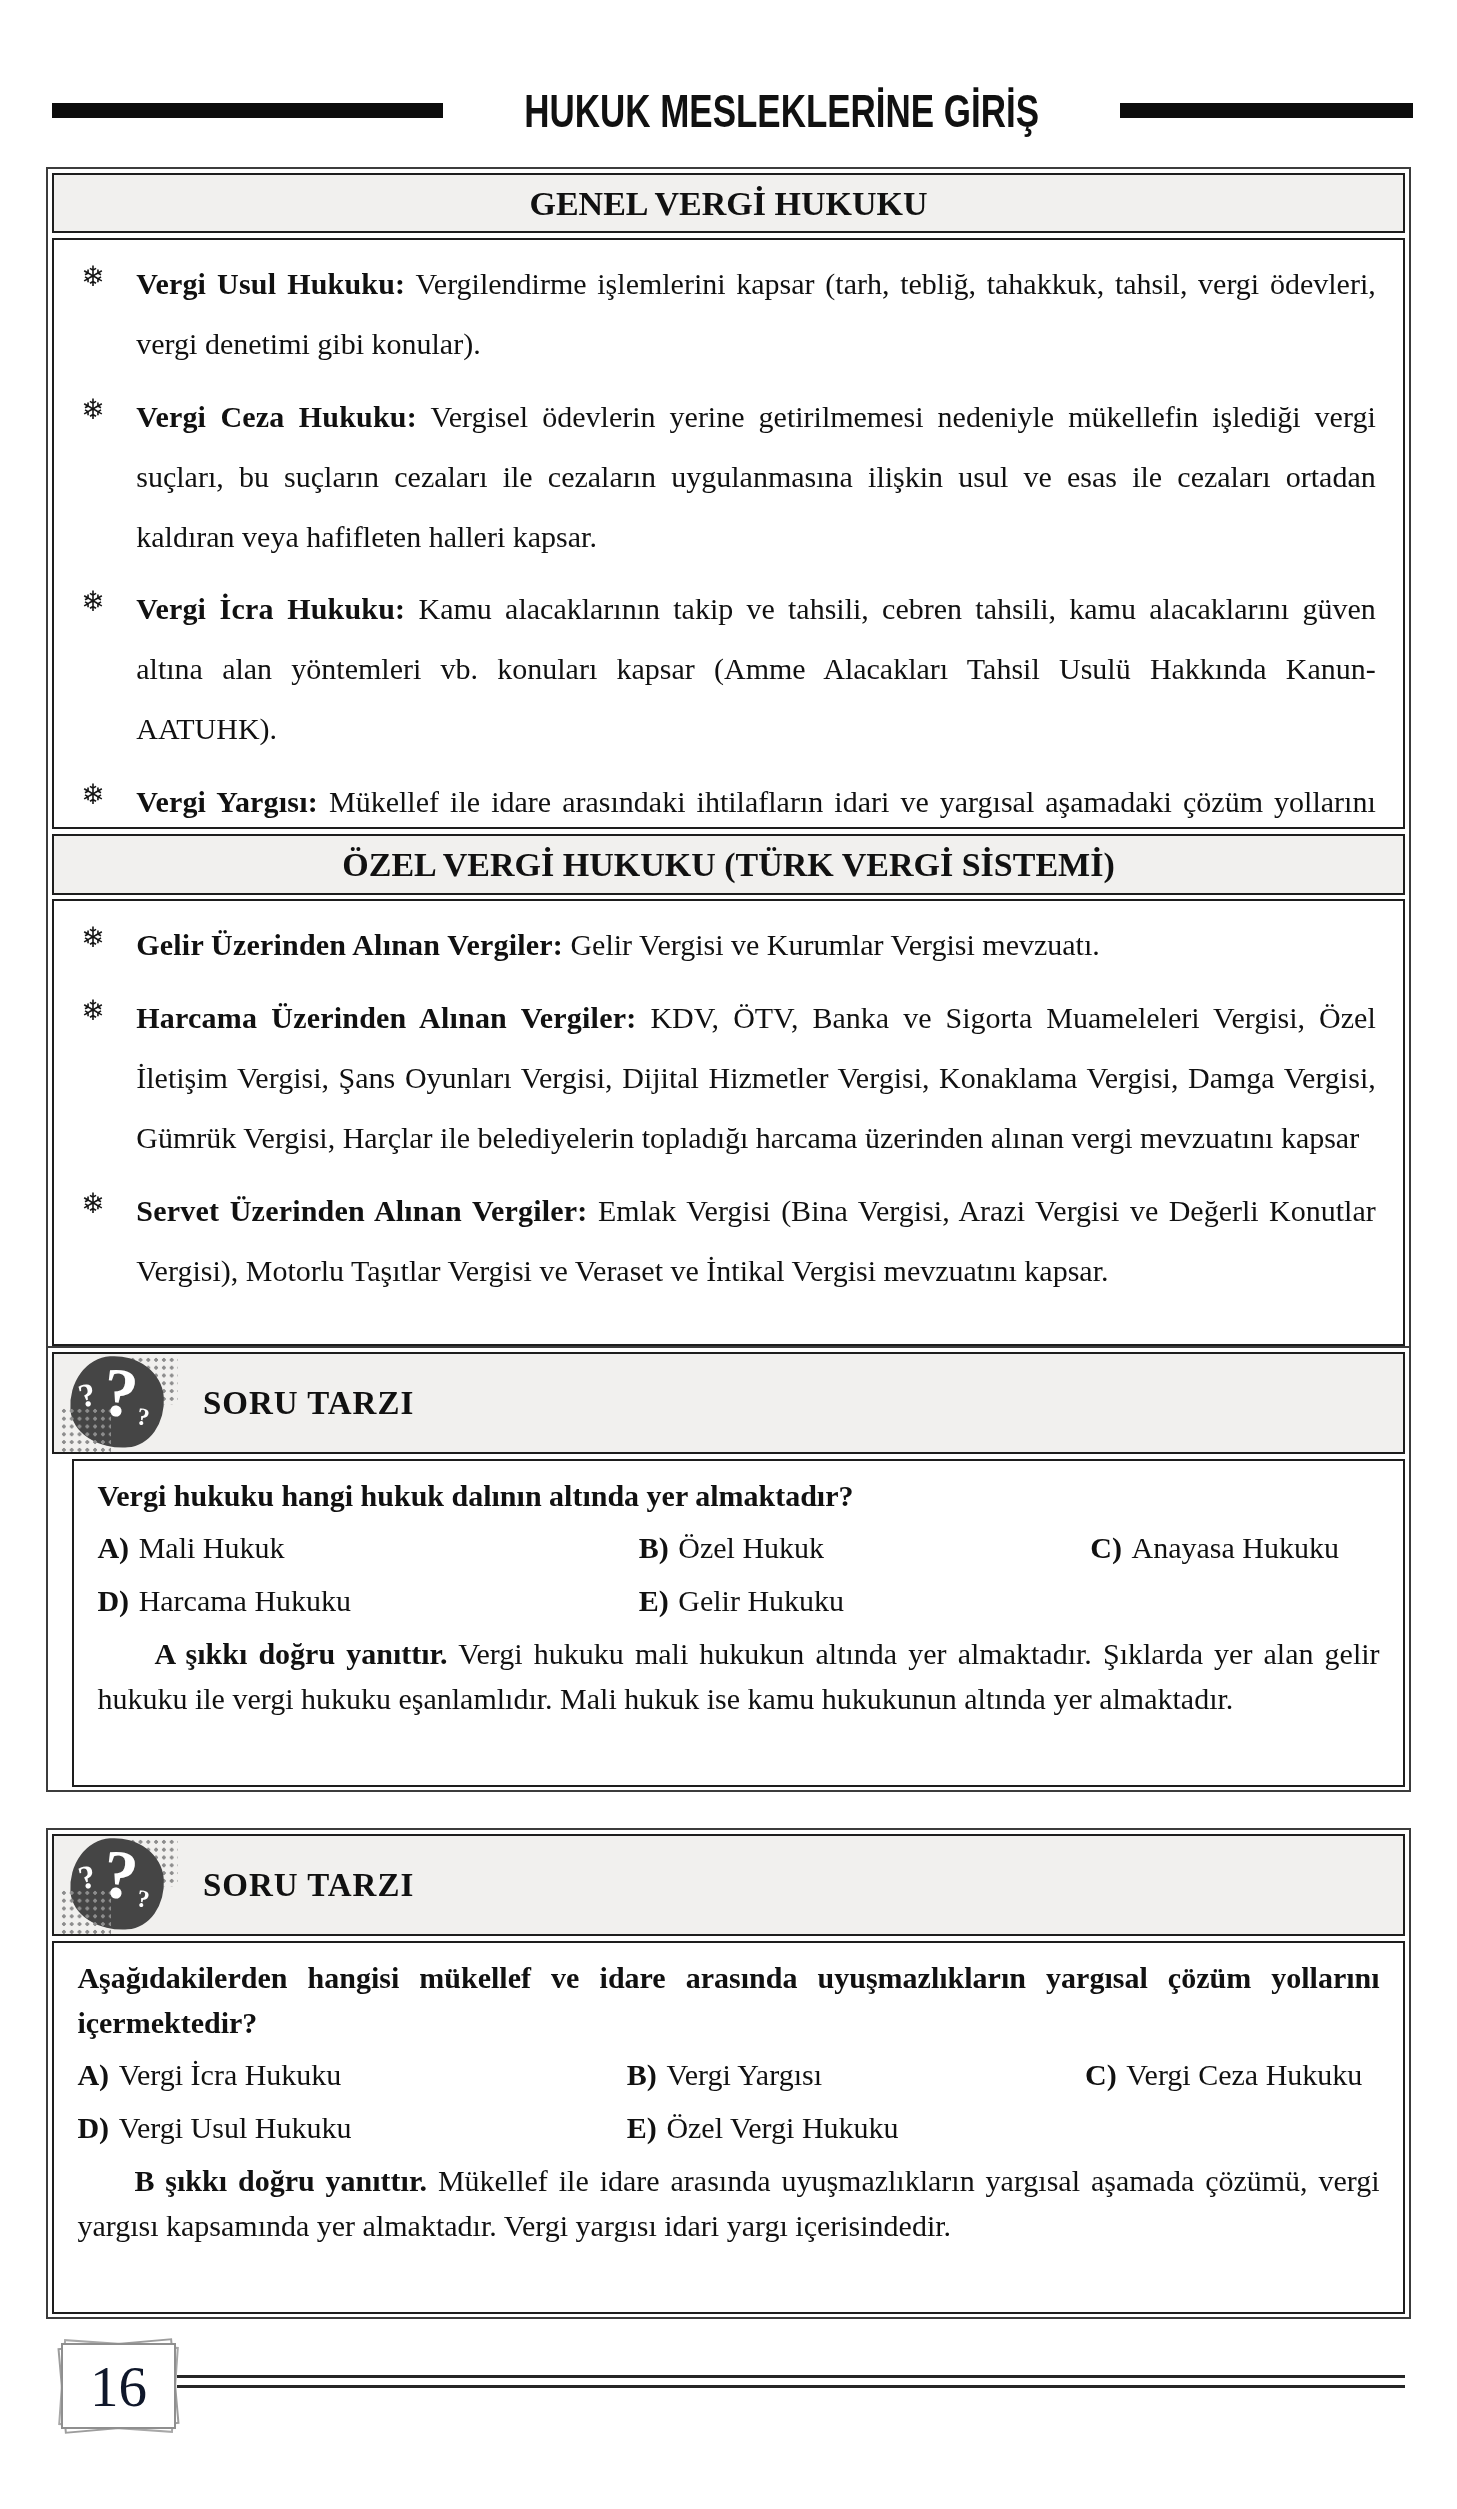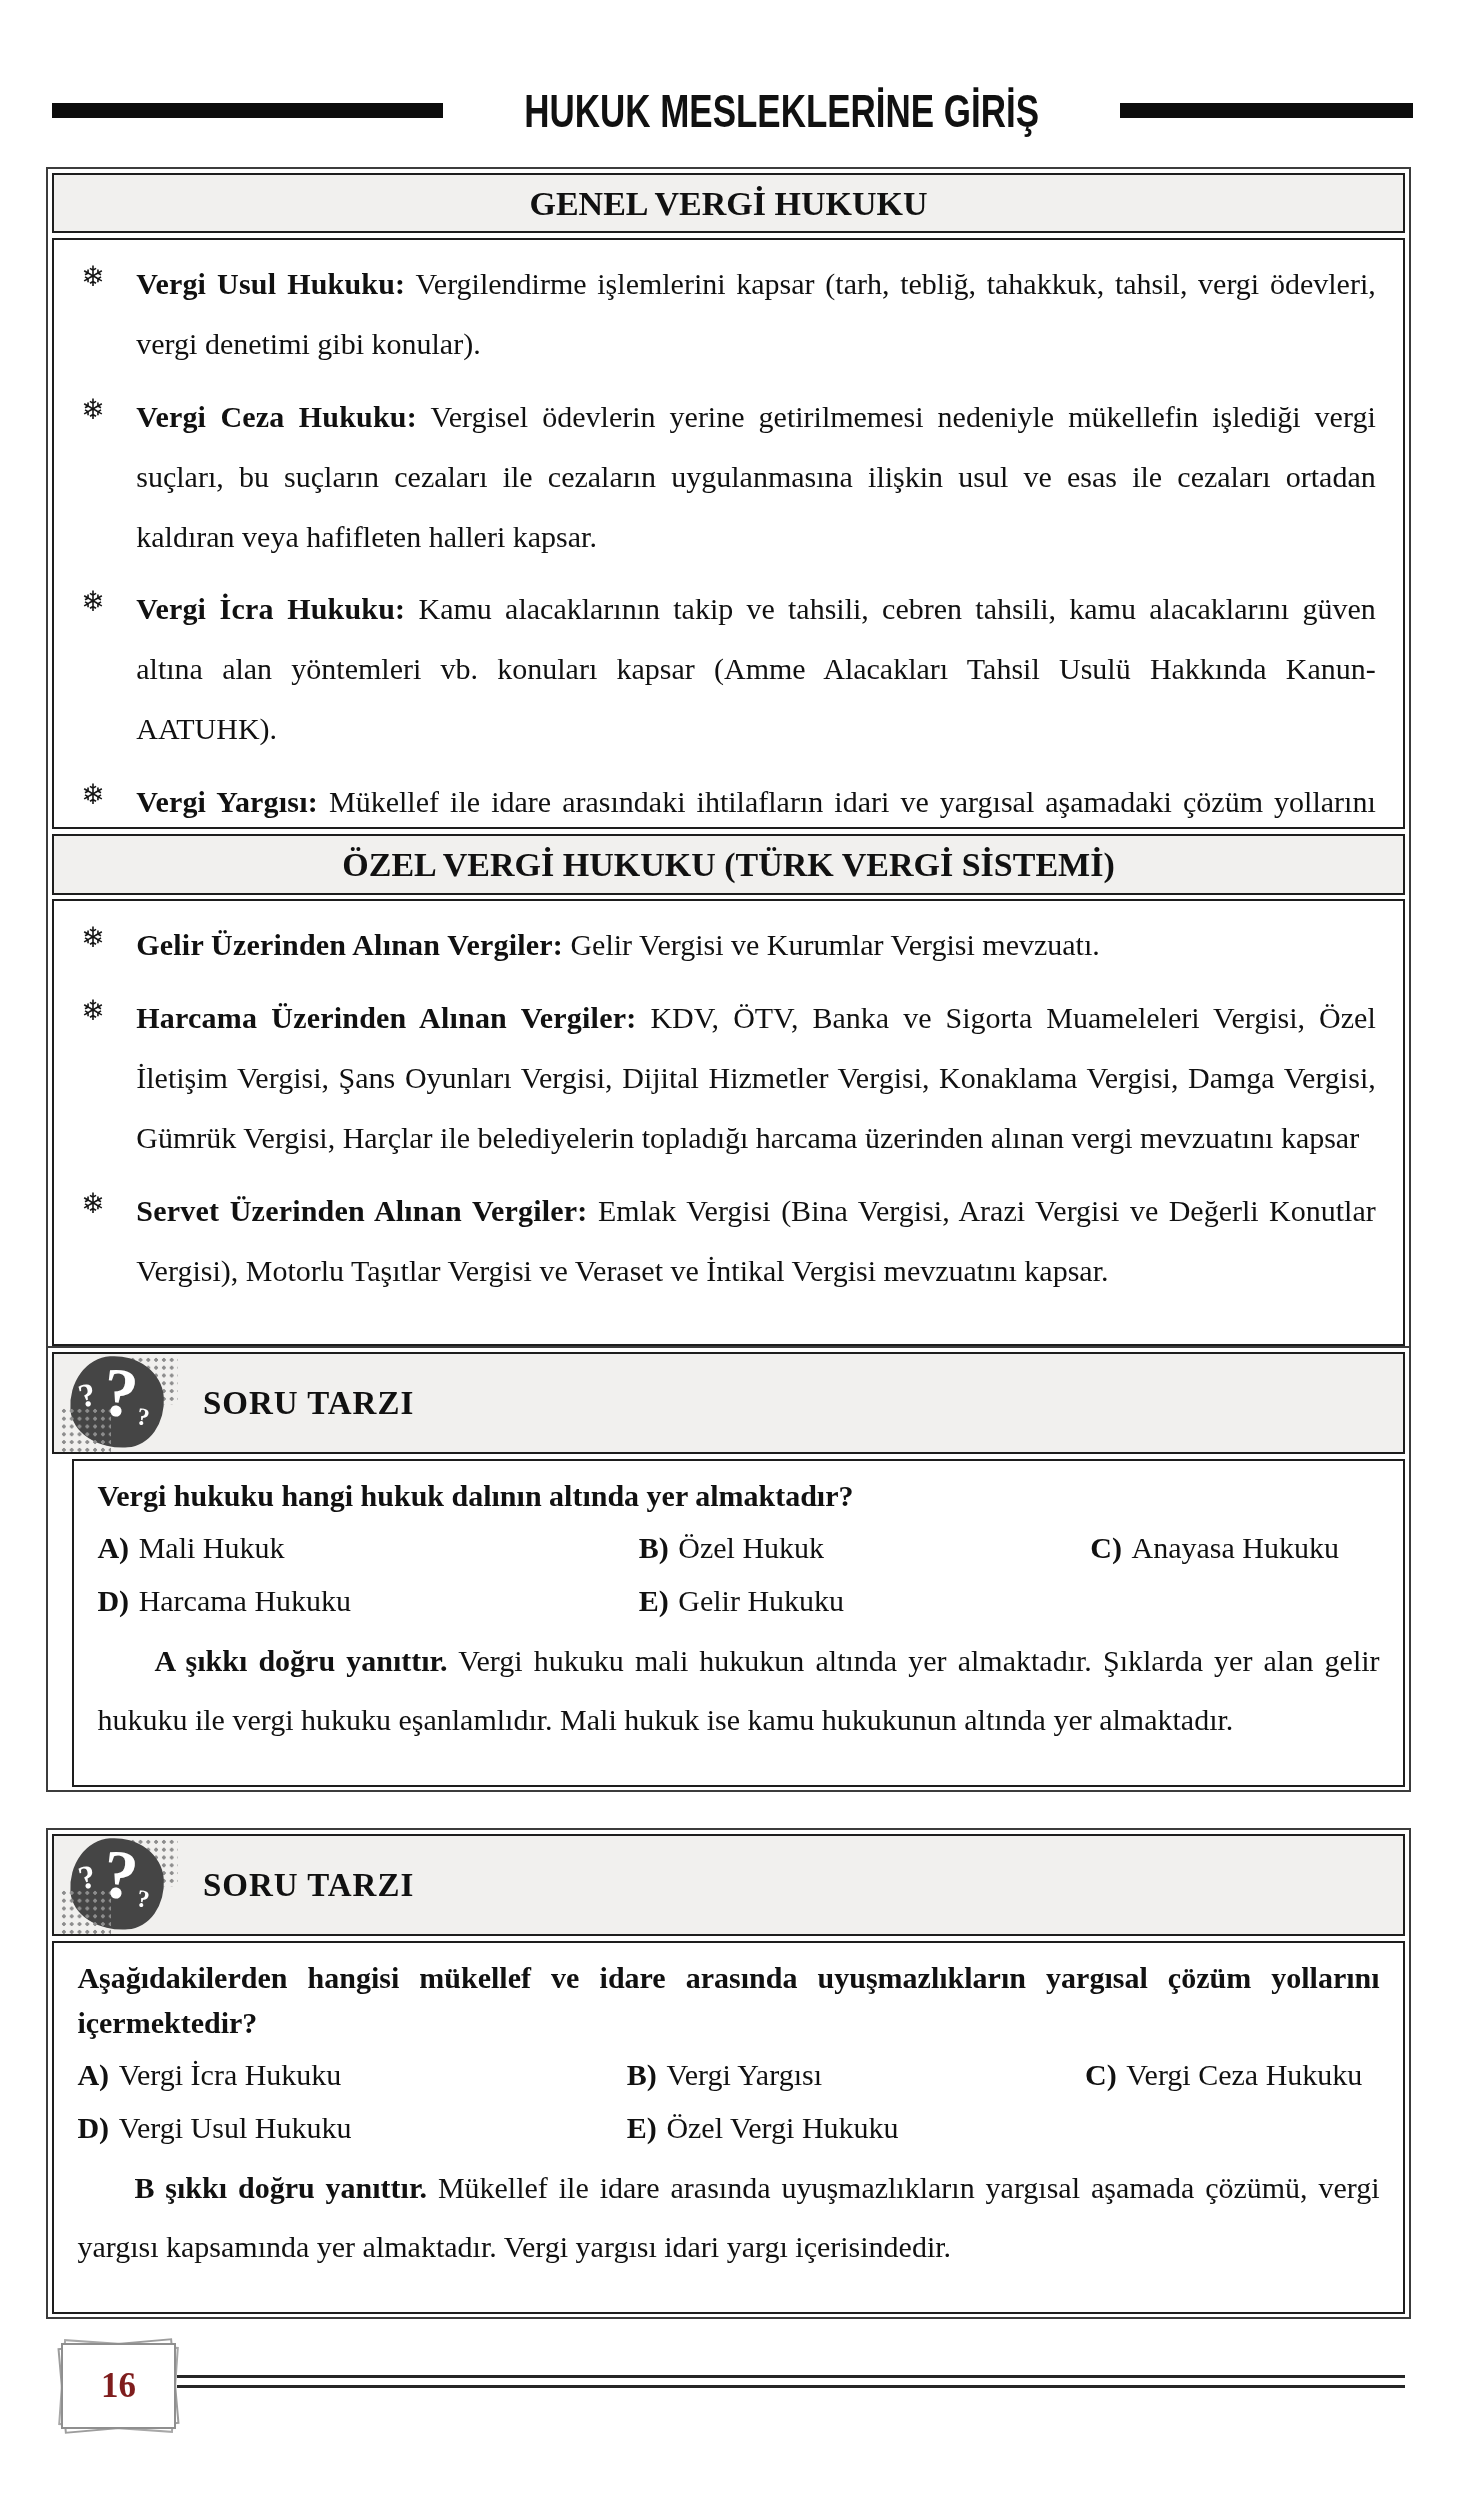--- a/index.html
+++ b/index.html
@@ -60,33 +60,33 @@
   .qm.small2 { font-size:24.5px; left:73px; top:47px; transform:rotate(10deg); }
 
   .qbody { padding:11.8px 23.5px 0; overflow:hidden; background:#ffffff; }
   #qbody1 { height:312px;margin-left:20px; }
   #qbody2 { height:357px; }
   .question { margin:0 0 7.8px; font-weight:bold; font-size:30px;
     line-height:45px; text-align:justify; }
   .opts { display:grid; grid-template-columns:40.5% 33.5% 26%;
     margin:0 0 7.8px; font-size:30px; line-height:45px;gap:22px; }
   .opt-letter { margin-right:0.32em; }
-  .answer { margin:3.9px 0 0; font-size:30px; line-height:59px;
+  .answer { margin:3.9px 0 0; font-size:30px; line-height:45px;
     text-align:justify; text-indent:57px; }
 
   
   .page-footer { position:absolute; top:2336px; left:54px; right:46px; height:106px; }
   .footer-line { position:absolute; left:123px; right:5.9px; top:39px; height:6.9px;
     border-top:3.9px solid #262626; border-bottom:3.9px solid #262626; }
   .pagenum-wrap { position:absolute; left:0; top:0; width:129px; height:100px; }
   .pn-back1, .pn-back2, .pagenum-front { position:absolute; inset:6.9px; background:#ffffff; }
   .pn-back1 { border:2.9px solid #9d9d9d; transform:rotate(-5deg); }
   .pn-back2 { border:2.9px solid #a8a8a8; transform:rotate(4deg); }
   .pagenum-front { border:2.9px solid #8f8f8f; display:flex; align-items:center;
-    justify-content:center; font-size:35px; font-weight:bold; color:#7f1d1d; }
+    justify-content:center; font-size:57px; font-weight:normal; color:#0f172a; }
 </style>
 </head>
 <body>
 
 <div class="page">
 
   <header class="page-header">
     <span class="hbar left"></span>
     <span class="title-wrap">
       <h1 class="page-title">HUKUK MESLEKLERİNE GİRİŞ</h1>

